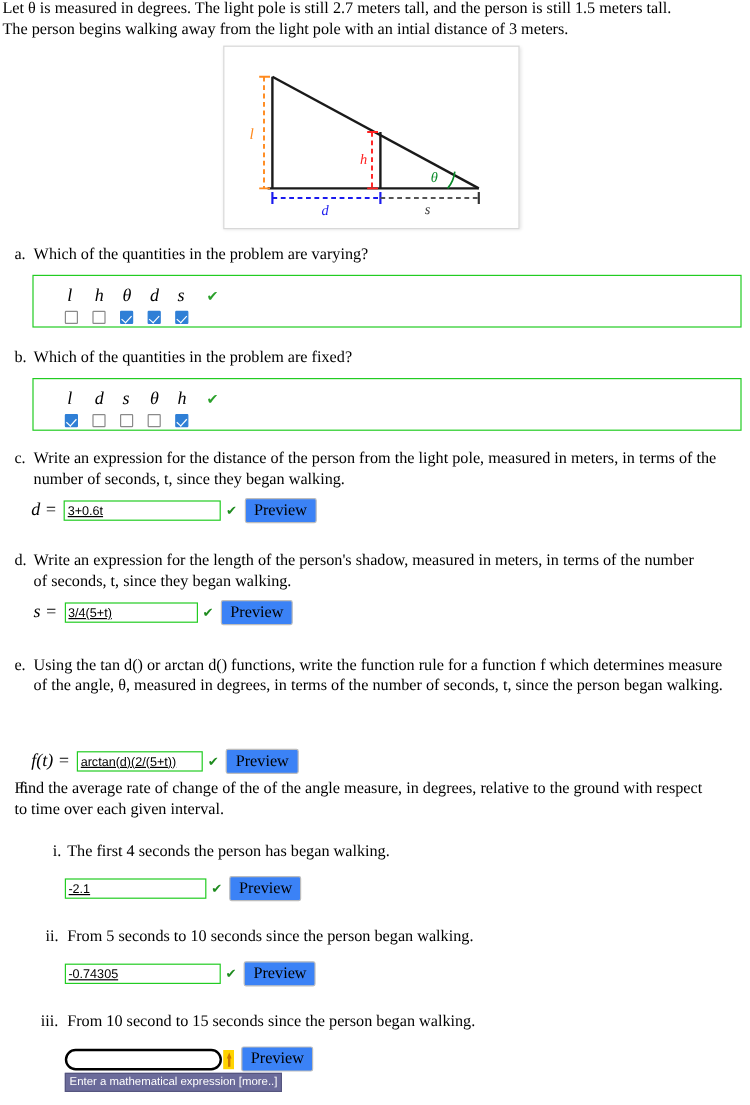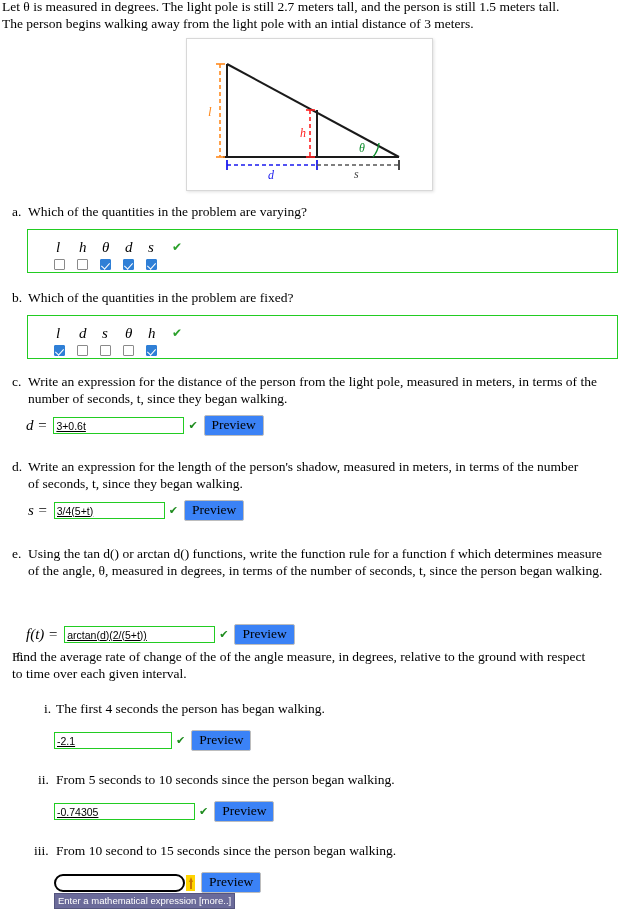--- a/index.html
+++ b/index.html
@@ -321,21 +321,21 @@
       <span class="field-tick">✔</span>
       <button class="preview-btn">Preview</button>
     </div>
   </div>
 
   <div class="q" style="height:105px;">
     <div class="q-label" style="left:12px; top:2px;">e.</div>
     <div class="q-text" style="position:absolute; left:28px; top:2px; width:584px;">Using the tan d() or arctan d() functions, write the function rule for a function f which determines measure of the angle, θ, measured in degrees, in terms of the number of seconds, t, since the person began walking.</div>
     <div class="ans-row" style="position:absolute; left:26px; top:58px;margin-top:22px;">
       <span class="ans-lhs">f(t) =</span>
-      <input class="mfield" type="text" style="width: 151px;" value="arctan(d)(2/(5+t))">
+      <input class="mfield" type="text" style="width: 105px;" value="arctan(d)(2/(5+t))">
       <span class="field-tick">✔</span>
       <button class="preview-btn">Preview</button>
     </div>
   </div>
 
   <div class="q" style="height:260px;">
     <div class="q-label" style="left:16px; top:0px;">f.</div>
     <div class="q-text" style="position:absolute; left:12px; top:0px; width:584px;">Find the average rate of change of the of the angle measure, in degrees, relative to the ground with respect to time over each given interval.</div>
 
     <div style="position:absolute; left:0; top:52px; width:625px;">
@@ -345,21 +345,21 @@
         <input class="mfield" type="text" style="width: 118px;" value="-2.1">
         <span class="field-tick">✔</span>
         <button class="preview-btn">Preview</button>
       </div>
     </div>
 
     <div style="position:absolute; left:0; top:123px; width:625px;">
       <div class="q-label" style="left:38px; top:0px;text-align:center;">ii.</div>
       <div class="q-text" style="position:absolute; left:56px; top:0px; width:540px;">From 5 seconds to 10 seconds since the person began walking.</div>
       <div class="ans-row" style="position:absolute; left:54px; top:29px;">
-        <input class="mfield" type="text" style="width: 141px;" value="-0.74305">
+        <input class="mfield" type="text" style="width: 130px;" value="-0.74305">
         <span class="field-tick">✔</span>
         <button class="preview-btn">Preview</button>
       </div>
     </div>
 
     <div style="position:absolute; left:0; top:194px; width:625px;">
       <div class="q-label" style="left:34px; top:0px;">iii.</div>
       <div class="q-text" style="position:absolute; left:56px; top:0px; width:540px;">From 10 second to 15 seconds since the person began walking.</div>
       <div class="ans-row" style="position:absolute; left:54px; top:29px;">
         <input class="mfield empty-focus" type="text" style="width: 131px;" value="">

